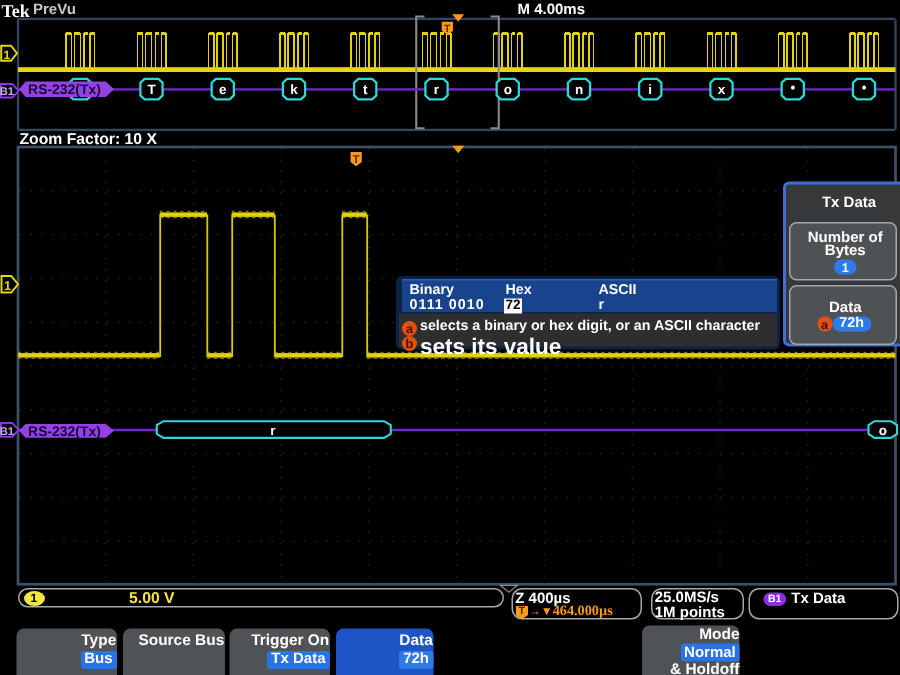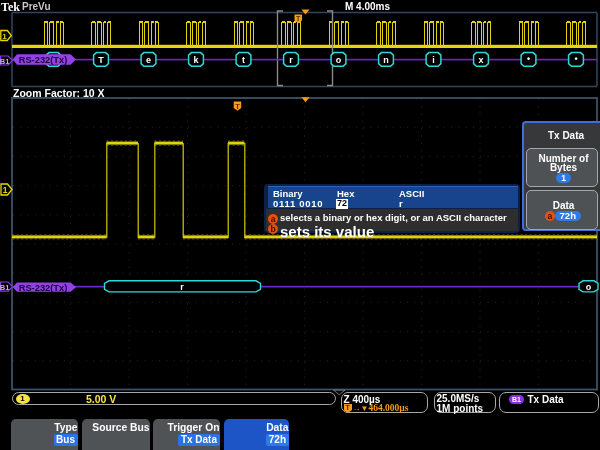--- a/index.html
+++ b/index.html
@@ -180,14 +180,19 @@
   <div style="margin-top:18px;"><span class="badge" style="background:#7a22cc;padding:0 2px;">B1</span><span class="badge" style="padding:0 2px;">(RS-232)</span></div>
 </div>
 <div class="btn" style="left:152.5px;top:418.5px;width:67px;height:32px;">
   <div style="margin-top:3px;">Trigger On</div>
   <div style="margin-top:1px;"><span class="badge">Tx Data</span></div>
 </div>
 <div class="btn" style="left:223.5px;top:418.5px;width:65px;height:32px;background:#1e55c6;">
   <div style="margin-top:3px;">Data</div>
   <div style="margin-top:1px;"><span class="badge" style="background:#2e7ae8;">72h</span></div>
 </div>
+<div class="btn" style="left:427.5px;top:417px;width:65.5px;height:33px;">
+  <div style="margin-top:1px;">Mode</div>
+  <div><span class="badge">Normal</span></div>
+  <div>&amp; Holdoff</div>
+</div>
 
 </div>
 
 </body></html>

